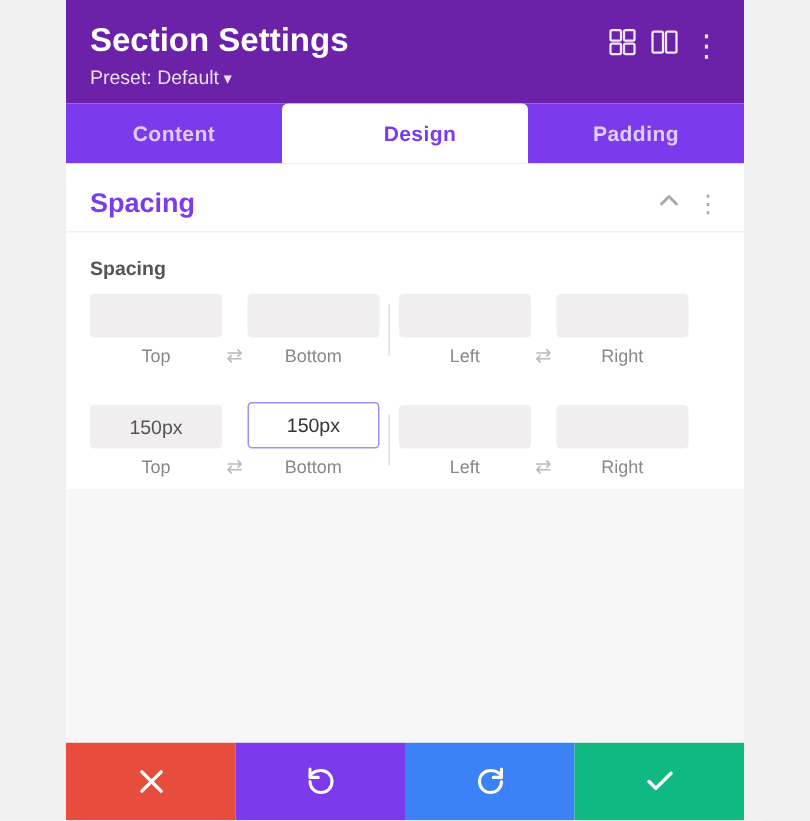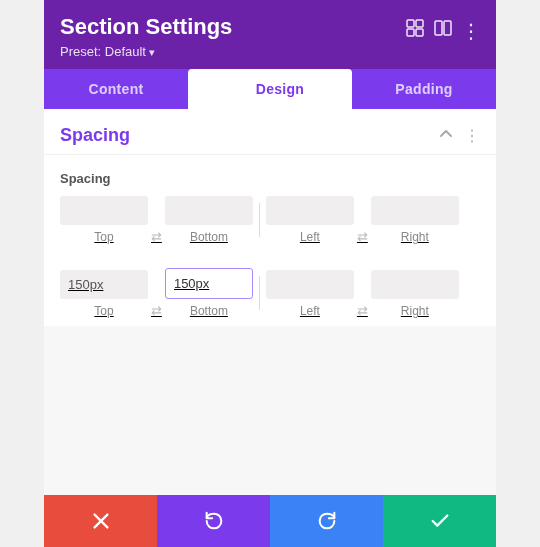--- a/index.html
+++ b/index.html
@@ -131,42 +131,41 @@
     .field-group-label {
       font-size: 13px;
       font-weight: 600;
       color: #555;
       margin-bottom: 10px;
     }
     .fields-row {
       display: flex;
       align-items: flex-end;
       gap: 0;
-      text-decoration: underline;
     }
     .field-item {
       display: flex;
       flex-direction: column;
       align-items: center;
     }
     .field-input-wrap {
       display: flex;
       align-items: center;
       gap: 2px;
     }
     .field-input {
       background: #f0eeee;
       border: none;
       border-radius: 3px;
       padding: 7px 8px;
       font-size: 13px;
       color: #555;
       width: 88px;
       outline: none;
-      text-align: left;
+      text-align: center;
     }
     .field-input.active {
       background: #fff;
       border: 1.5px solid #a78bfa;
       color: #333;
     }
     .link-icon {
       color: #bbb;
       font-size: 13px;
       cursor: pointer;

